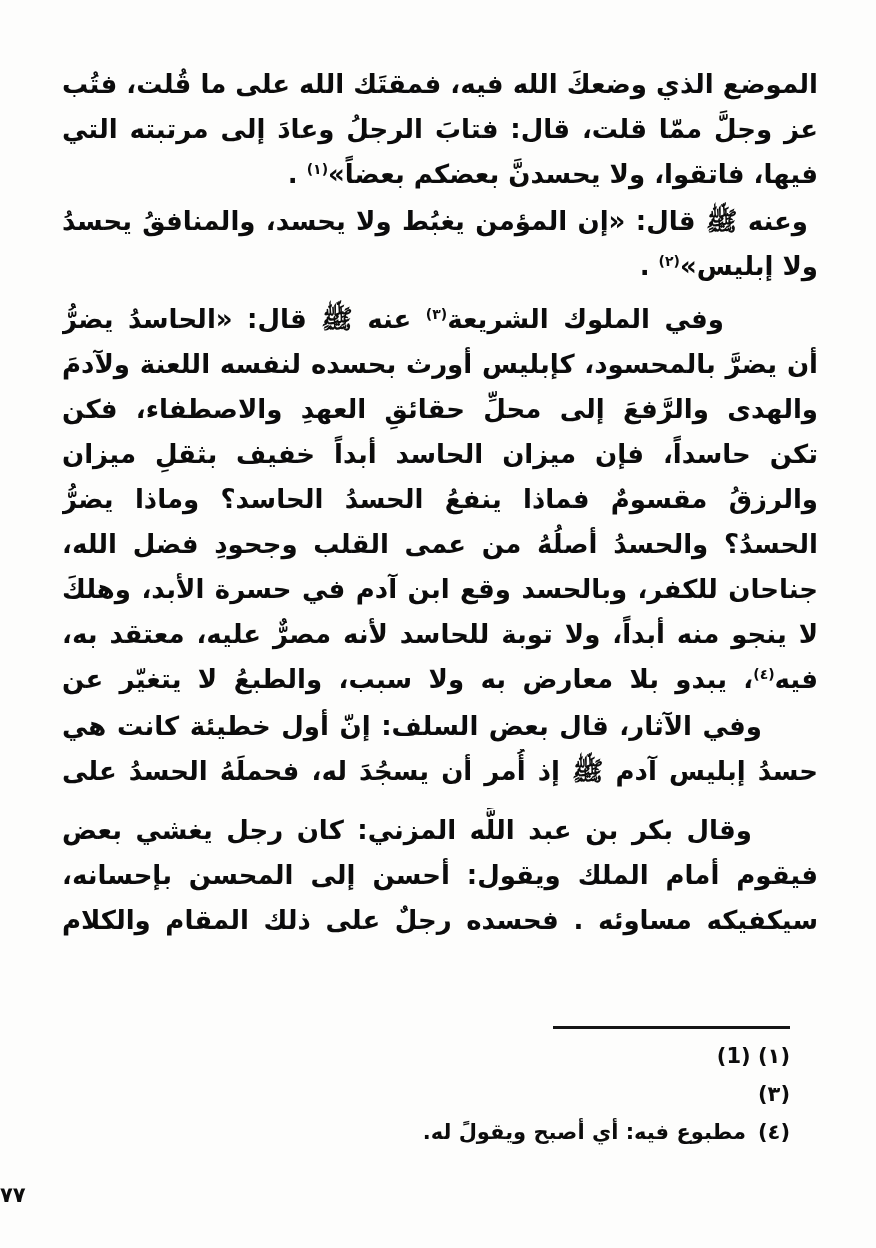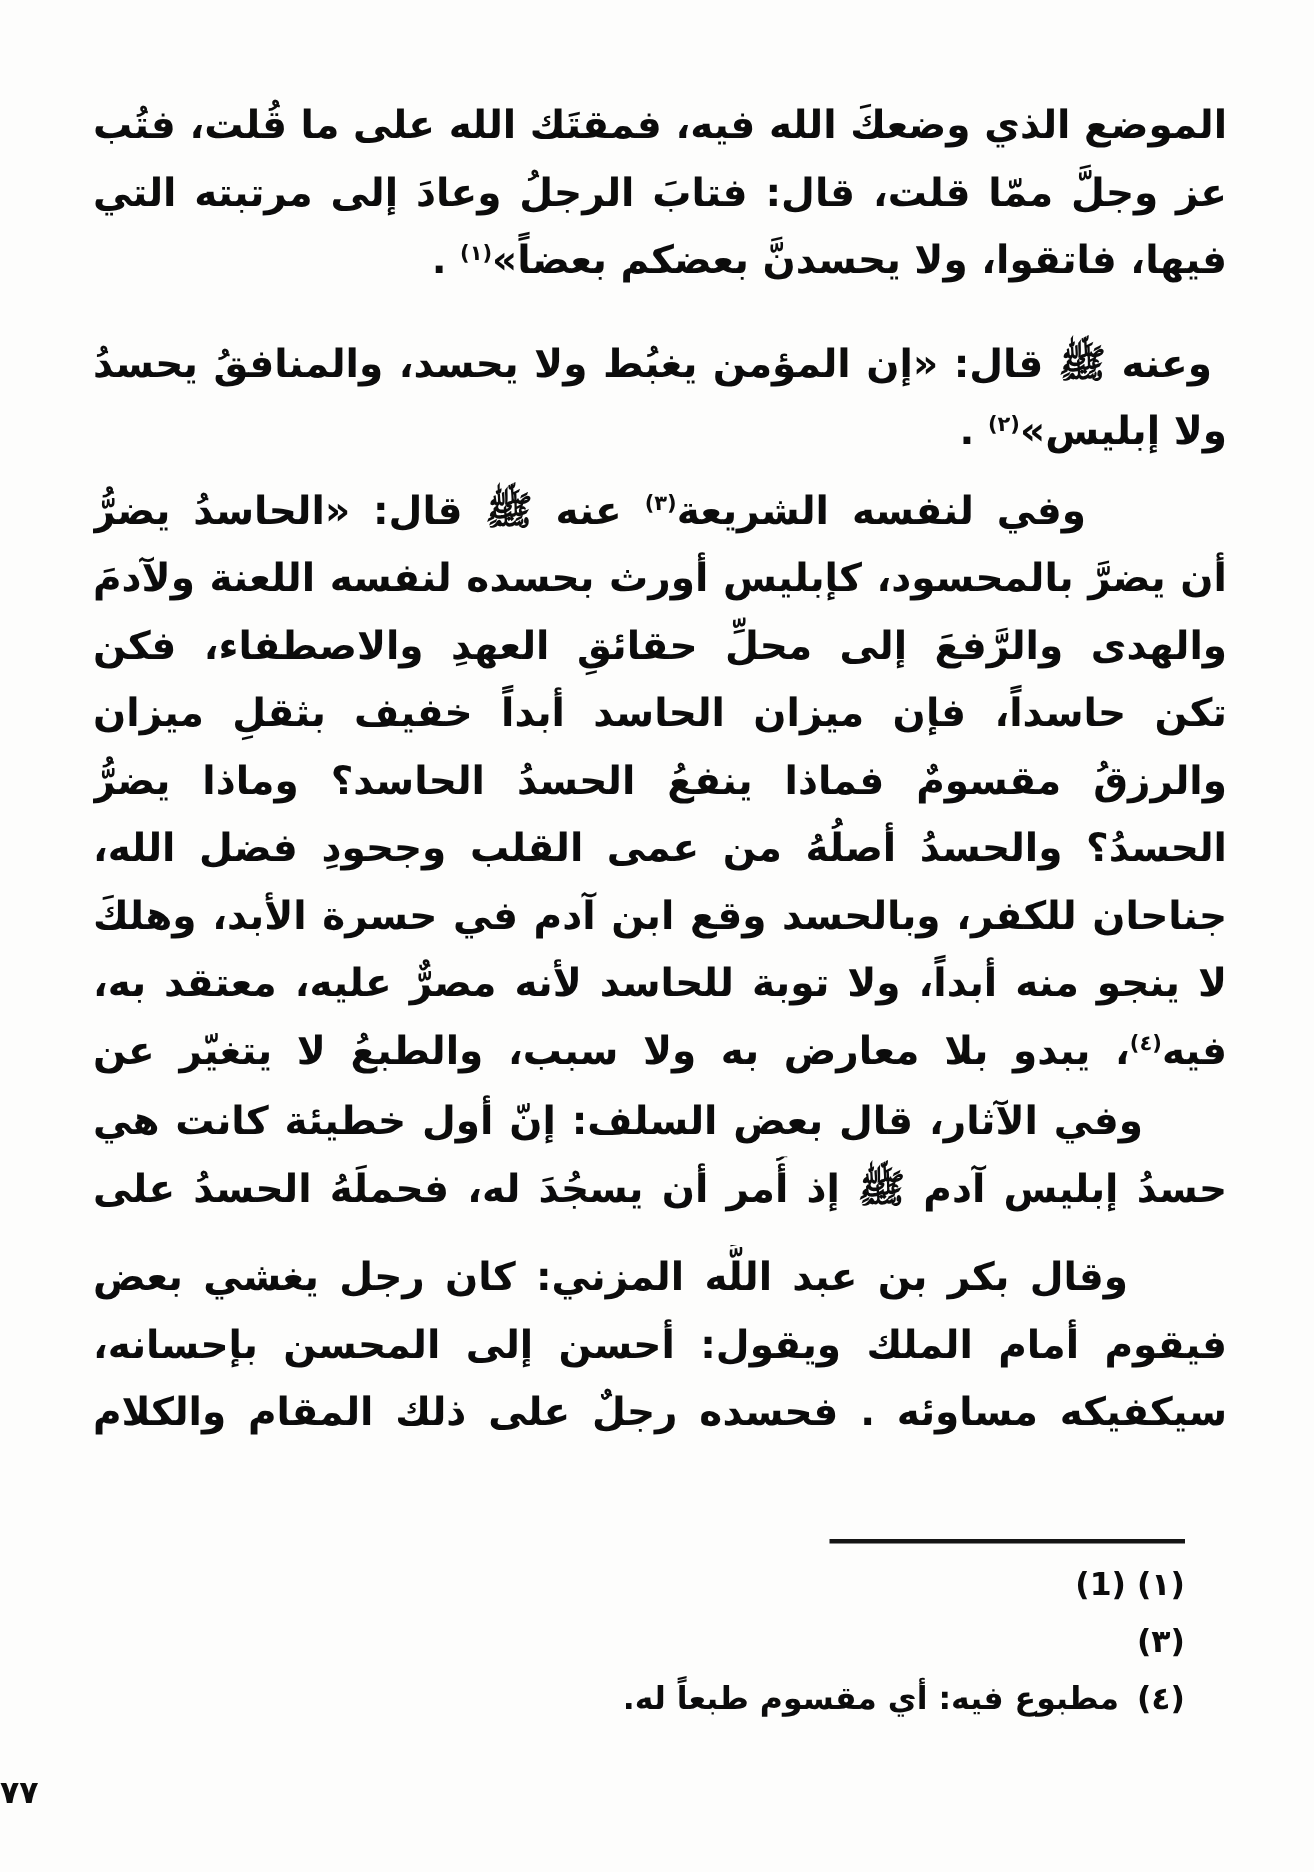--- a/index.html
+++ b/index.html
@@ -26,21 +26,21 @@
     text-align:right;
     height:45px;
     overflow:hidden;
     white-space:normal;
   }
   .line.just{
     text-align:justify;
     text-align-last:justify;
   }
   
-  #paragraphs .para:nth-child(2){margin-top:24px;}
+  #paragraphs .para:nth-child(2){margin-top:2px;}
   #paragraphs .para:nth-child(2) .line:first-child{text-indent:10px;}
   #paragraphs .para:nth-child(3){margin-top:8px;}
   #paragraphs .para:nth-child(3) .line:first-child{text-indent:94px;}
   #paragraphs .para:nth-child(4){margin-top:2px;}
   #paragraphs .para:nth-child(4) .line:first-child{text-indent:56px;}
   #paragraphs .para:nth-child(5){margin-top:14px;}
   #paragraphs .para:nth-child(5) .line:first-child{text-indent:66px;}
   .sup{
     font-size:14px;
     position:relative;
@@ -91,21 +91,21 @@
       <div class="para">
         <div class="line just"><span>الموضع الذي وضعكَ الله فيه، فمقتَك الله على ما قُلت، فتُب إلى الله</span></div>
         <div class="line just"><span>عز وجلَّ ممّا قلت، قال: فتابَ الرجلُ وعادَ إلى مرتبته التي وضعَهُ الله</span></div>
         <div class="line"><span>فيها، فاتقوا، ولا يحسدنَّ بعضكم بعضاً»</span><span class="sup">(١)</span><span> .</span></div>
       </div>
       <div class="para">
         <div class="line just"><span>وعنه ﷺ قال: «إن المؤمن يغبُط ولا يحسد، والمنافقُ يحسدُ</span></div>
         <div class="line"><span>ولا إبليس»</span><span class="sup">(٢)</span><span> .</span></div>
       </div>
       <div class="para">
-        <div class="line just"><span>وفي لنفسه الشريعة</span><span class="sup">(٣)</span><span> عنه ﷺ قال: «الحاسدُ يضرُّ بنفسه قبل</span></div>
+        <div class="line just"><span>وفي الملوك الشريعة</span><span class="sup">(٣)</span><span> عنه ﷺ قال: «الحاسدُ يضرُّ بنفسه قبل</span></div>
         <div class="line just"><span>أن يضرَّ بالمحسود، كإبليس أورث بحسده لنفسه اللعنة ولآدمَ الإجتباءَ</span></div>
         <div class="line just"><span>والهدى والرَّفعَ إلى محلِّ حقائقِ العهدِ والاصطفاء، فكن محسوداً ولا</span></div>
         <div class="line just"><span>تكن حاسداً، فإن ميزان الحاسد أبداً خفيف بثقلِ ميزان المحسود،</span></div>
         <div class="line just"><span>والرزقُ مقسومٌ فماذا ينفعُ الحسدُ الحاسد؟ وماذا يضرُّ المحسودَ</span></div>
         <div class="line just"><span>الحسدُ؟ والحسدُ أصلُهُ من عمى القلب وجحودِ فضل الله، وهما</span></div>
         <div class="line just"><span>جناحان للكفر، وبالحسد وقع ابن آدم في حسرة الأبد، وهلكَ مهلِكاً</span></div>
         <div class="line just"><span>لا ينجو منه أبداً، ولا توبة للحاسد لأنه مصرٌّ عليه، معتقد به، مطبوع</span></div>
         <div class="line just"><span>فيه</span><span class="sup">(٤)</span><span>، يبدو بلا معارض به ولا سبب، والطبعُ لا يتغيّر عن الأصل</span></div>
       </div>
       <div class="para">
@@ -123,19 +123,19 @@
 
   <section class="footnotes" id="footnotes">
       <div class="fnrow">
         <span class="fn-marker">(١) (1)</span>
       </div>
       <div class="fnrow">
         <span class="fn-marker">(٣)</span>
       </div>
       <div class="fnrow">
         <span class="fn-marker">(٤)</span>
-        <span class="fn-text">مطبوع فيه: أي مقسوم طبعاً له.</span>
+        <span class="fn-text">مطبوع فيه: أي أصبح ويقولً له.</span>
       </div>
     </section>
 
   <div class="pagenum">٧٧</div>
 
 </div>
 
 </body></html>

